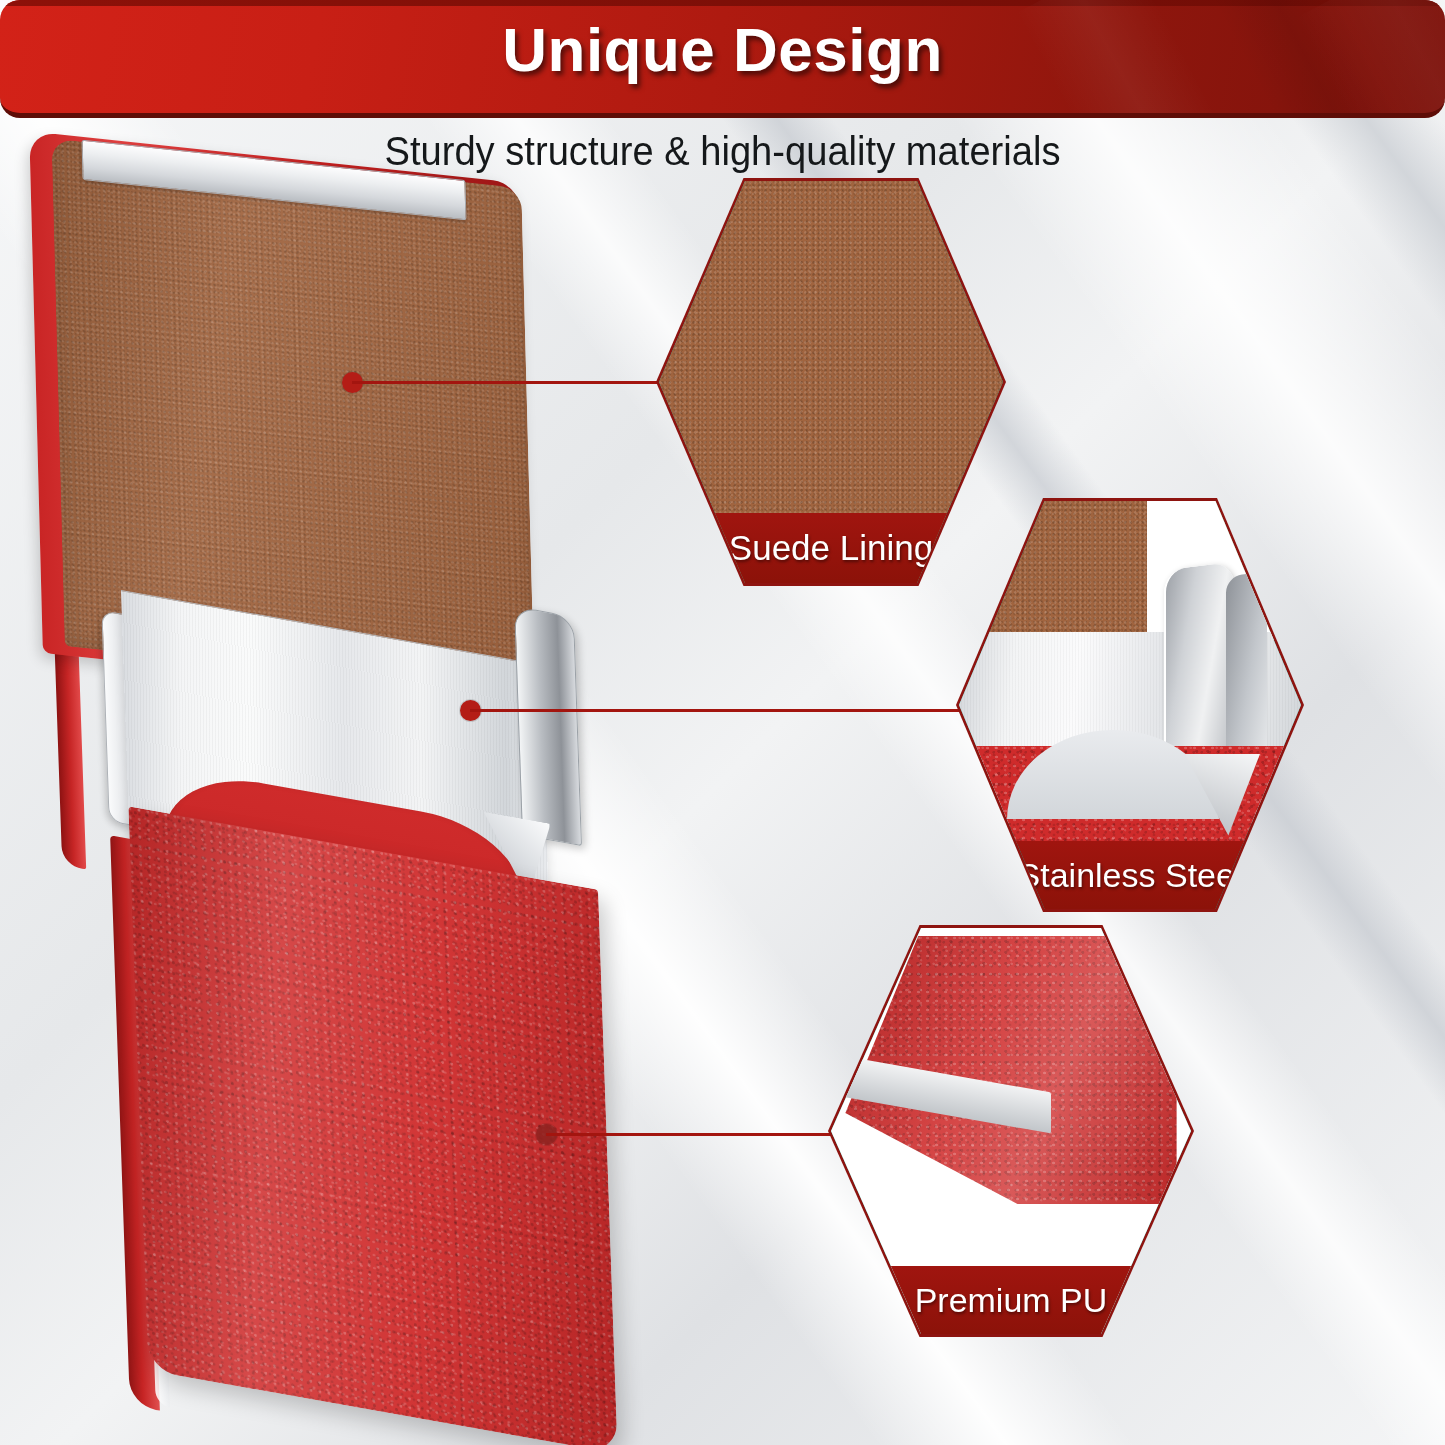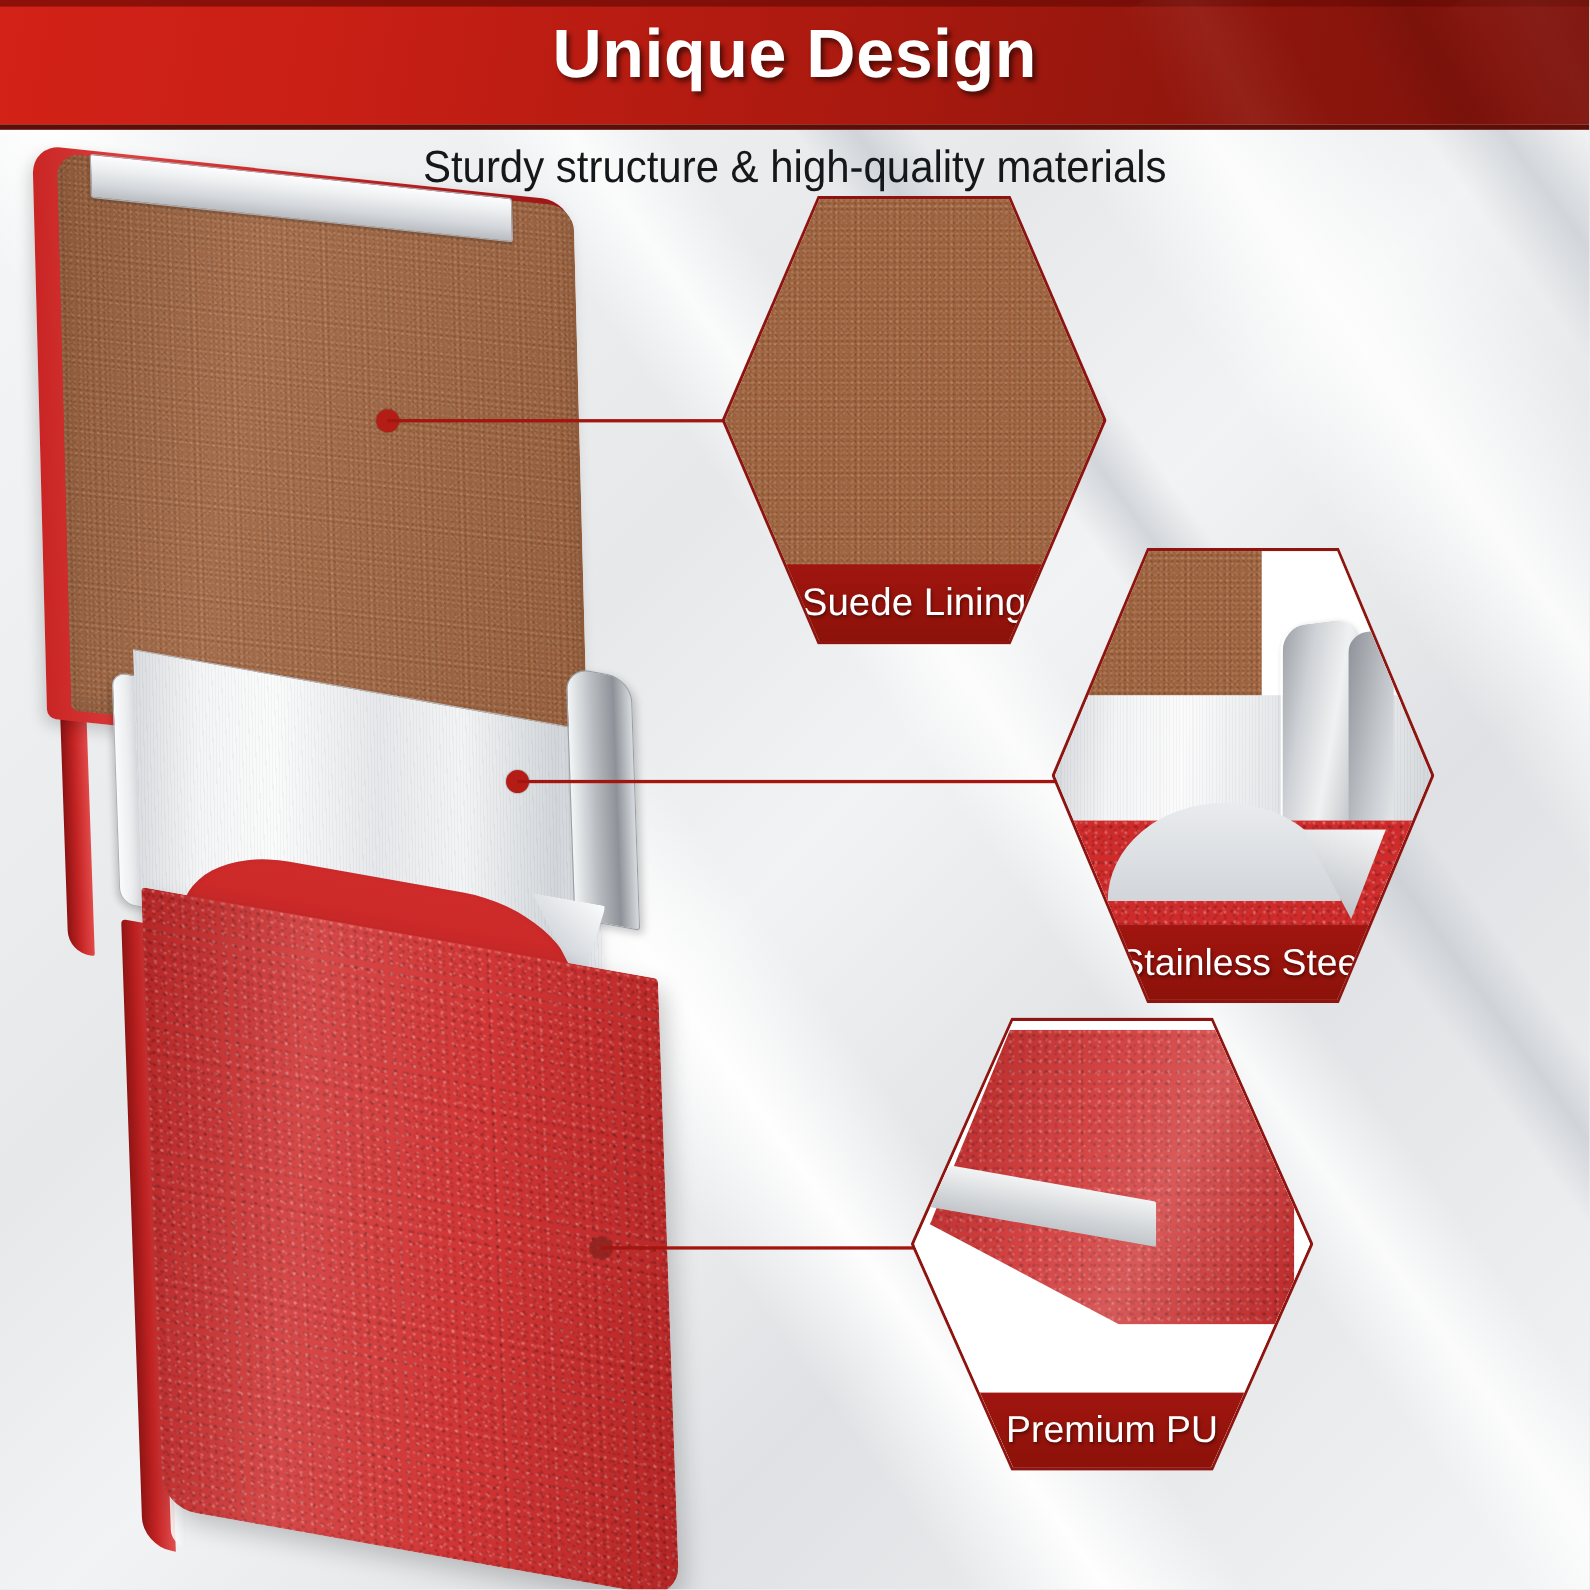--- a/index.html
+++ b/index.html
@@ -30,20 +30,21 @@
       background:linear-gradient(90deg,rgba(208,212,217,0) 0%,rgba(202,206,212,.8) 50%,rgba(208,212,217,0) 100%);}
   .b7{left:330px;top:-420px;width:90px;height:2600px;transform:rotate(-36deg);
       background:linear-gradient(90deg,rgba(205,209,215,0) 0%,rgba(200,204,210,.75) 50%,rgba(205,209,215,0) 100%);}
 
   
   .banner{
     position:absolute;left:0;top:0;width:1445px;height:113px;
     background:linear-gradient(100deg,#d32218 0%,#c81f15 22%,#a9190f 55%,#8e160d 78%,#7d120b 100%);
     border-bottom:5px solid #5e0d07;
     overflow:hidden;
+    border-radius:20px;
   }
   .banner::before{
     content:"";position:absolute;left:0;top:0;width:100%;height:6px;
     background:linear-gradient(90deg,#8d1109,#6f0d06);
   }
   .banner-facet{position:absolute;pointer-events:none;opacity:.5;}
   .f1{left:1060px;top:-30px;width:130px;height:220px;transform:rotate(-28deg);
       background:linear-gradient(90deg,rgba(255,255,255,0),rgba(255,255,255,.10),rgba(255,255,255,0));}
   .f2{left:1260px;top:-40px;width:110px;height:230px;transform:rotate(-28deg);
       background:linear-gradient(90deg,rgba(0,0,0,0),rgba(0,0,0,.16),rgba(0,0,0,0));}
@@ -205,21 +206,21 @@
 
   
   .hex{
     position:absolute;
     clip-path:polygon(25% 0%,75% 0%,100% 50%,75% 100%,25% 100%,0% 50%);
     background:#8e1410;
   }
   .hex-inner{
     position:absolute;inset:3px;
     clip-path:polygon(25% 0%,75% 0%,100% 50%,75% 100%,25% 100%,0% 50%);
-    overflow:hidden;background:#e5e5e5;
+    overflow:hidden;background:#14b8a6;
   }
   .hex-label{
     position:absolute;left:0;right:0;bottom:0;
     background:linear-gradient(180deg,#a0150f 0%,#8c1209 100%);
     color:#fff;text-align:center;font-weight:400;
     text-shadow:1px 2px 3px rgba(0,0,0,.45);
     display:flex;align-items:center;justify-content:center;
   }
 
   

